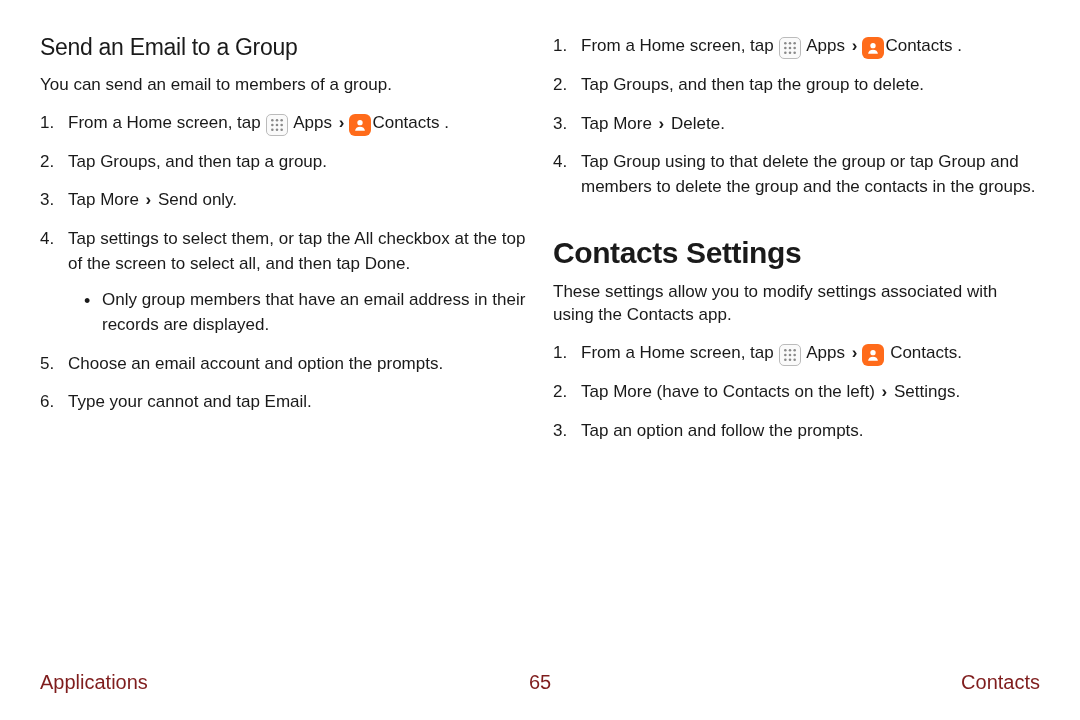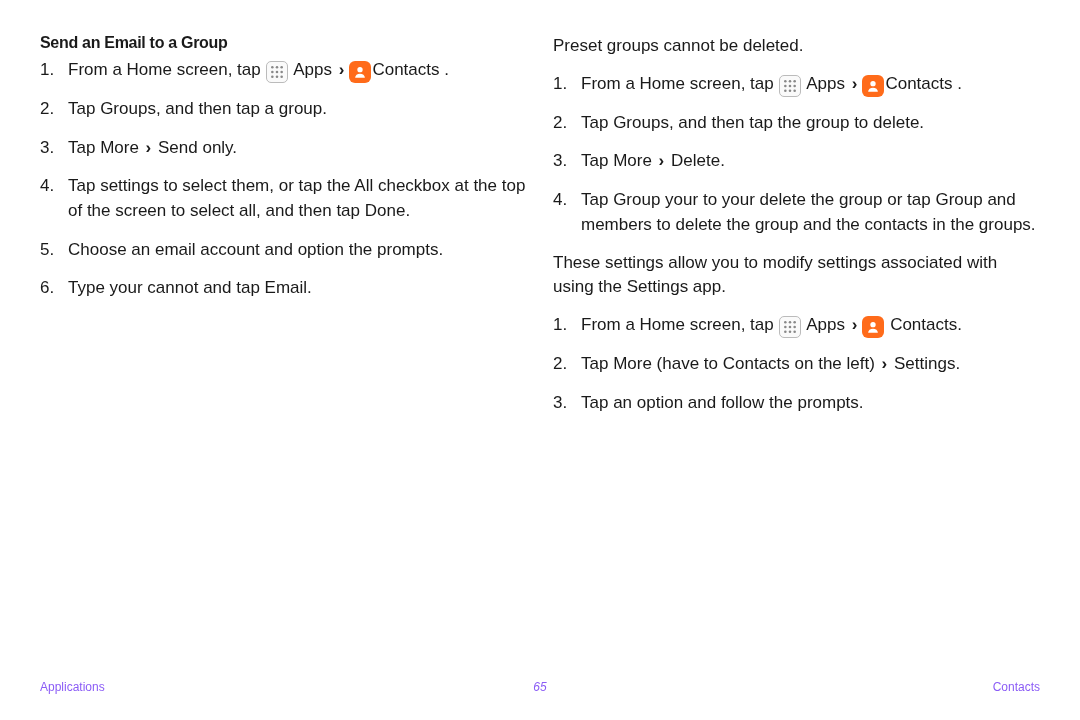--- a/index.html
+++ b/index.html
@@ -1,45 +1,46 @@
 <!DOCTYPE html>
 <html><head>
 <meta charset="utf-8">
 <style>
   * { box-sizing: border-box; margin: 0; padding: 0; }
   html, body { width: 1080px; height: 720px; font-family: Arial, Helvetica, sans-serif; color: #1a1a1a; background: #fff; }
   .page { width: 1080px; height: 720px; padding: 34px 40px 20px 40px; position: relative; }
   .columns { display: flex; gap: 26px; }
   .col { flex: 1; }
-  h2.section { font-size: 16px; font-weight: 700; margin-bottom: 6px; letter-spacing: -0.3px; }
+  h2.section { font-size: 23px; font-weight: 400; margin-bottom: 12px; letter-spacing: -0.3px; }
   h1.big { font-size: 30px; font-weight: 700; margin-top: 36px; margin-bottom: 10px; letter-spacing: -0.4px; }
   p.intro { font-size: 17px; line-height: 1.4; margin-bottom: 14px; }
   ol { list-style: none; counter-reset: item; padding-left: 0; }
   ol > li { counter-increment: item; position: relative; padding-left: 28px; font-size: 17px; line-height: 1.45; margin-bottom: 14px; }
   ol > li::before { content: counter(item) "."; position: absolute; left: 0; top: 0; }
   ul.sub { list-style: none; margin-top: 12px; padding-left: 16px; }
   ul.sub li { position: relative; padding-left: 18px; font-size: 17px; line-height: 1.45; }
   ul.sub li::before { content: "•"; position: absolute; left: 0; top: 0; font-size: 18px; }
   .b { font-weight: 400; }
   .icon-apps { display: inline-flex; align-items: center; justify-content: center; width: 22px; height: 22px; border: 1px solid #bbb; border-radius: 5px; vertical-align: -4px; background: #fafafa; margin: 0 1px; }
   .icon-apps svg { width: 14px; height: 14px; }
   .icon-contacts { display: inline-flex; align-items: center; justify-content: center; width: 22px; height: 22px; border-radius: 6px; background: #ff6b1a; vertical-align: -4px; margin: 0 1px 0 3px; }
   .icon-contacts svg { width: 14px; height: 14px; fill: #fff; }
   .chev { font-weight: 700; margin: 0 2px; }
-  .footer { position: absolute; bottom: 26px; left: 40px; right: 40px; display: flex; justify-content: space-between; font-size: 12px; color: #8b5cf6; }
-  .footer .center { position: absolute; left: 50%; transform: translateX(-50%); font-style: italic; }
+  .footer { position: absolute; bottom: 26px; left: 40px; right: 40px; display: flex; justify-content: space-between; font-size: 20px; color: #7f1d1d; }
+  .footer .center { position: absolute; left: 50%; transform: translateX(-50%); }
 </style>
 </head>
 <body>
 
 <div class="page">
   <div class="columns">
 
     <div class="col">
       <h2 class="section">Send an Email to a Group</h2>
+      <p class="intro">You can send an email to members of a group.</p>
 
       <ol>
         <li>
           <span>From a Home screen, tap </span><span class="icon-apps">
               <svg viewBox="0 0 12 12">
                 <g fill="#888">
                   <circle cx="2" cy="2" r="1.1"></circle>
                   <circle cx="6" cy="2" r="1.1"></circle>
                   <circle cx="10" cy="2" r="1.1"></circle>
                   <circle cx="2" cy="6" r="1.1"></circle>
@@ -58,30 +59,32 @@
             </span><span class="b">Contacts</span><span> .</span>
         </li>
         <li>
           <span>Tap </span><span class="b">Groups</span><span>, and then tap a group.</span>
         </li>
         <li>
           <span>Tap </span><span class="b">More </span><span class="chev b">›</span><span class="b"> Send only</span><span>.</span>
         </li>
         <li>
           <span>Tap settings to select them, or tap the </span><span class="b">All</span><span> checkbox at the top of the screen to select all, and then tap </span><span class="b">Done</span><span>.</span>
+          <ul class="sub">
+            <li>Only group members that have an email address in their records are displayed.</li>
+          </ul>
         </li>
         <li>Choose an email account and option the prompts.</li>
         <li>
           <span>Type your cannot and tap </span><span class="b">Email</span><span>.</span>
         </li>
       </ol>
     </div>
 
     <div class="col">
-      <p class="intro">Preset groups cannot be deleted.</p>
 
       <ol>
         <li>
           <span>From a Home screen, tap </span><span class="icon-apps">
               <svg viewBox="0 0 12 12">
                 <g fill="#888">
                   <circle cx="2" cy="2" r="1.1"></circle>
                   <circle cx="6" cy="2" r="1.1"></circle>
                   <circle cx="10" cy="2" r="1.1"></circle>
                   <circle cx="2" cy="6" r="1.1"></circle>
@@ -99,25 +102,26 @@
               </svg>
             </span><span class="b">Contacts</span><span> .</span>
         </li>
         <li>
           <span>Tap </span><span class="b">Groups</span><span>, and then tap the group to delete.</span>
         </li>
         <li>
           <span>Tap </span><span class="b">More </span><span class="chev b">›</span><span class="b"> Delete</span><span>.</span>
         </li>
         <li>
-          <span>Tap </span><span class="b">Group your</span><span> to your delete the group or tap </span><span class="b">Group and members</span><span> to delete the group and the contacts in the groups.</span>
+          <span>Tap </span><span class="b">Group using</span><span> to that delete the group or tap </span><span class="b">Group and members</span><span> to delete the group and the contacts in the groups.</span>
         </li>
       </ol>
 
-      <p class="intro">These settings allow you to modify settings associated with using the Settings app.</p>
+      <h1 class="big">Contacts Settings</h1>
+      <p class="intro">These settings allow you to modify settings associated with using the Contacts app.</p>
 
       <ol>
         <li>
           <span>From a Home screen, tap </span><span class="icon-apps">
               <svg viewBox="0 0 12 12">
                 <g fill="#888">
                   <circle cx="2" cy="2" r="1.1"></circle>
                   <circle cx="6" cy="2" r="1.1"></circle>
                   <circle cx="10" cy="2" r="1.1"></circle>
                   <circle cx="2" cy="6" r="1.1"></circle>

